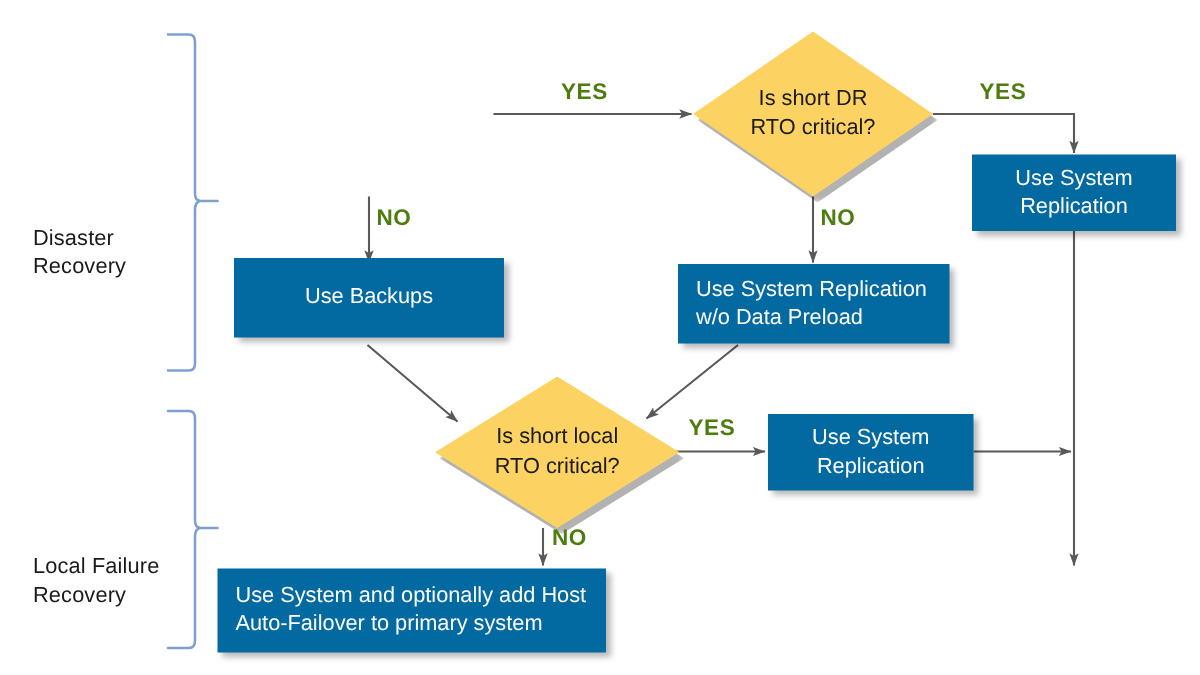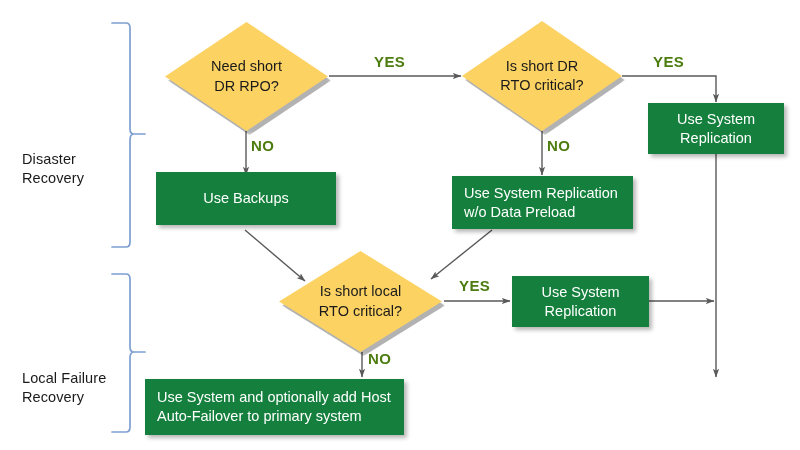--- a/index.html
+++ b/index.html
@@ -31,21 +31,21 @@
     font-size: 14.5px;
     line-height: 1.32;
     letter-spacing: 0.1px;
     white-space: pre-line;
     margin-top: 32px;
   }
 
   
   .pbox {
     position: absolute;
-    background: #15803d;
+    background: #0369a1;
     color: #ffffff;
     font-size: 14.5px;
     line-height: 1.3;
     box-sizing: border-box;
     display: flex;
     align-items: center;
     box-shadow: 3px 3px 4px rgba(0,0,0,0.28);
     white-space: pre-line;
   }
   .pbox.center {
@@ -156,35 +156,29 @@
       <line x1="716" y1="154" x2="716" y2="377" marker-end="url(#arrowhead)"></line>
     </g>
   </svg>
 
   <div class="group-label" style="left:22px; top:118px; width:104px;">Disaster
 Recovery</div>
 
   <div class="group-label" style="left:22px; top:337px; width:110px;">Local Failure
 Recovery</div>
 
-  <div class="diamond-wrap" style="left:165px; top:22px; width:163px; height:109px;">
-    <div class="diamond-shadow"></div>
-    <div class="diamond-shape"></div>
-    <div class="diamond-text">Need short
-DR RPO?</div>
-  </div>
 
   <div class="diamond-wrap" style="left:462px; top:21px; width:160px; height:110px;">
     <div class="diamond-shadow"></div>
     <div class="diamond-shape"></div>
     <div class="diamond-text">Is short DR
 RTO critical?</div>
   </div>
 
-  <div class="diamond-wrap" style="left:279px; top:251px; width:163px; height:101px;">
+  <div class="diamond-wrap" style="left:290px; top:251px; width:163px; height:101px;">
     <div class="diamond-shadow"></div>
     <div class="diamond-shape"></div>
     <div class="diamond-text">Is short local
 RTO critical?</div>
   </div>
 
   <div class="pbox center" style="left:156px; top:172px; width:180px; height:53px;text-align:right;">
     <span>Use Backups</span>
   </div>
 

